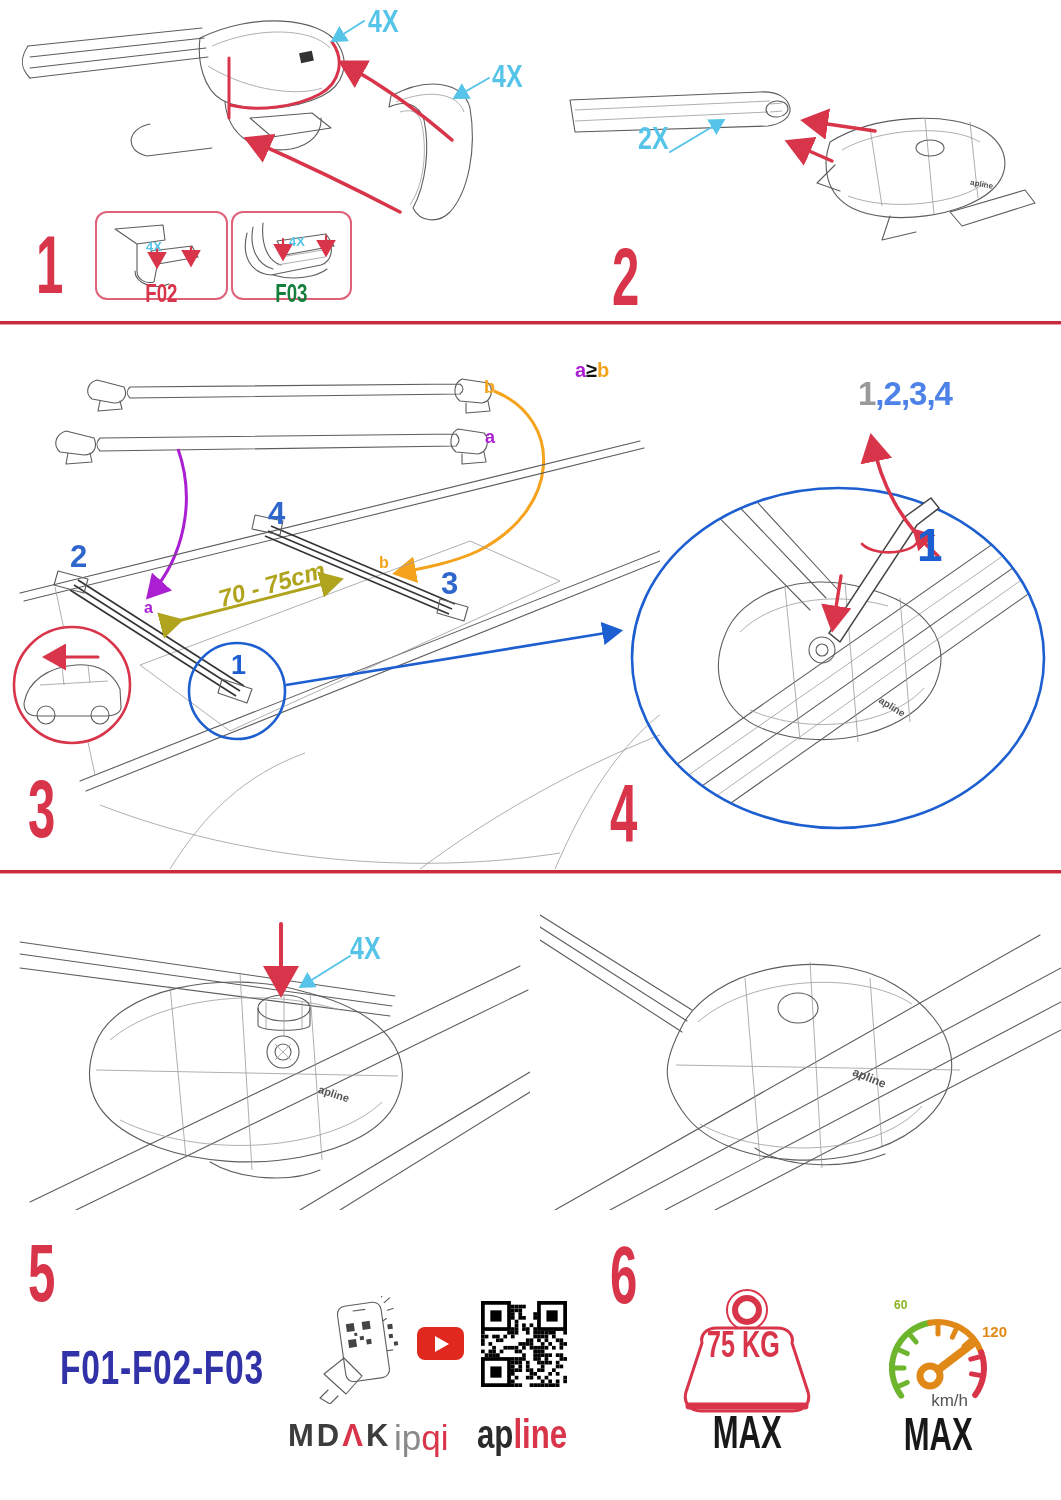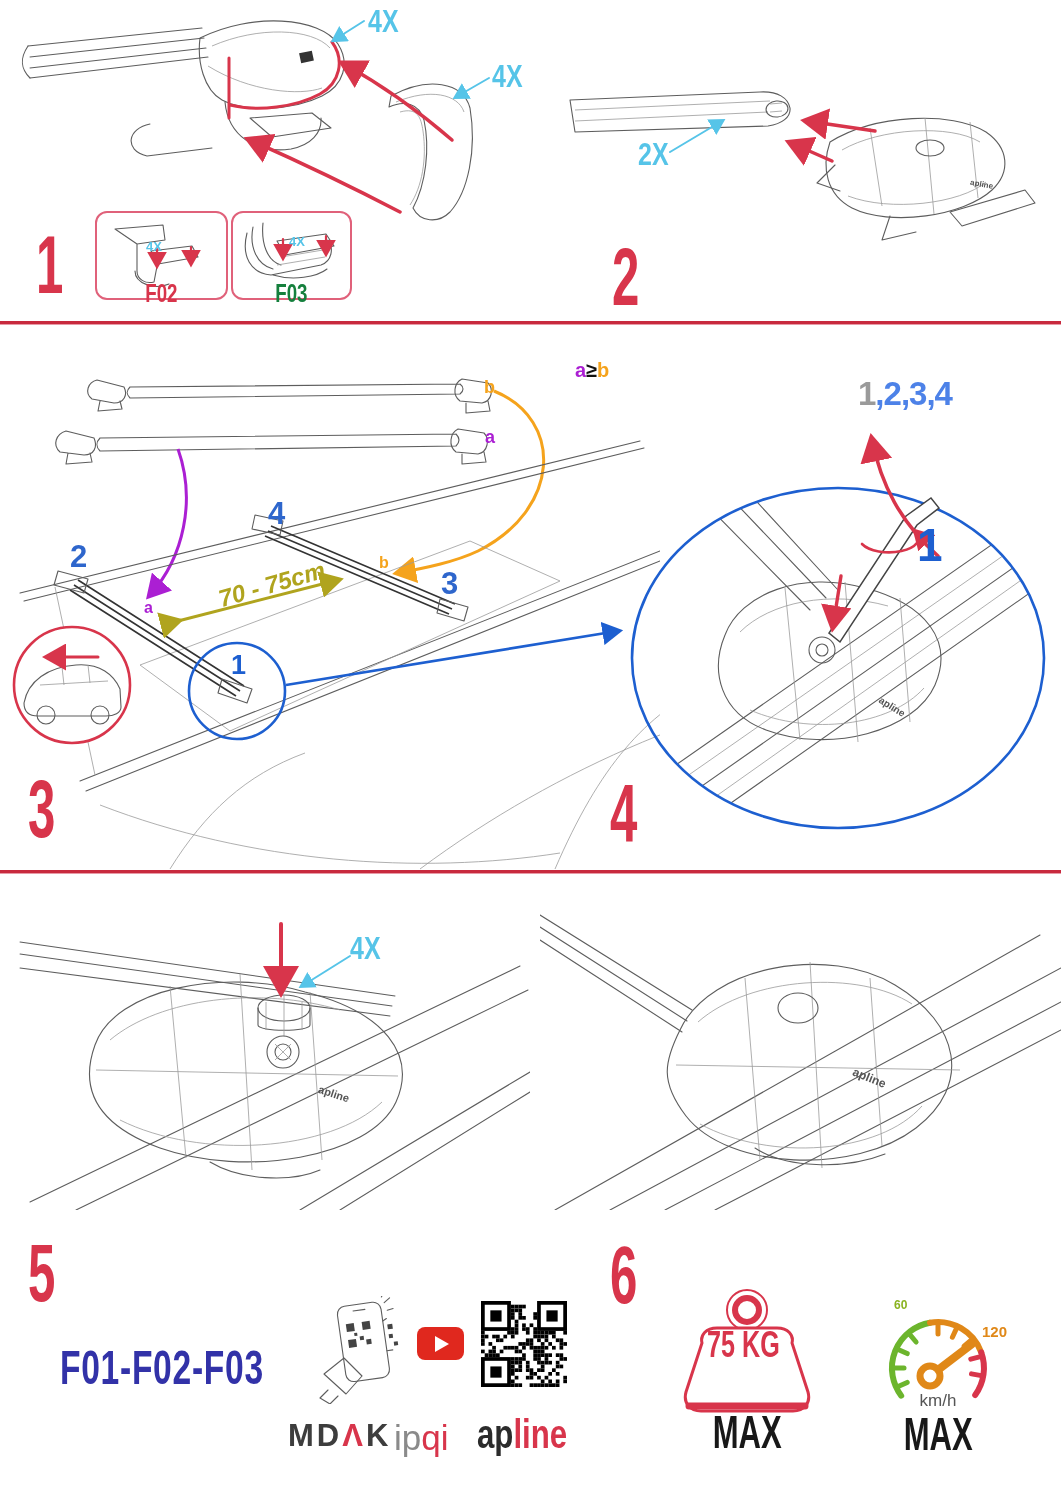--- a/index.html
+++ b/index.html
@@ -117,21 +117,21 @@
     <path class="wirel" d="M312,150 C350,128 420,124 450,142 M318,196 C360,212 430,204 456,182 M340,128 L352,206 M395,118 L404,214 M440,122 L448,198"></path>
     <ellipse class="wire" cx="400" cy="148" rx="14" ry="8"></ellipse>
     <path class="wire" d="M305,165 L287,183 L310,191 M420,212 L495,190 L505,203 L432,226 Z M360,216 L352,240 L386,232"></path>
     <text class="plogo" font-size="8" transform="rotate(10 447 184)" x="440" y="186">apline</text>
 
     <path class="redln" stroke-width="3.5" marker-end="url(#mr)" d="M345,131 L277,121"></path>
     <path class="redln" stroke-width="3.5" marker-end="url(#mr)" d="M302,161 L261,143"></path>
 
     <path class="cyanln" marker-end="url(#mc)" d="M140,152 L192,121"></path>
   </svg>
-  <span class="lbl cyan" style="left:638px;top:138px;font-size:32px"><span class="sx" style="transform:scaleX(.78)">2X</span></span>
+  <span class="lbl cyan" style="left:638px;top:122px;font-size:32px"><span class="sx" style="transform:scaleX(.78)">2X</span></span>
   <span class="lbl bignum" style="left:612px;top:236px"><span class="sx" style="transform:scaleX(.6)">2</span></span>
 
   <div class="divider" style="top:321px"></div>
 
   <svg class="abs" style="left:0;top:335px" width="660" height="535">
 
     <path class="wire" d="M130,52 L460,49 M130,63 L460,59 M130,52 C126,56 126,59 130,63 M460,49 C464,52 464,56 460,59"></path>
     <path class="wire" d="M97,45 C88,47 84,58 92,64 L114,68 C124,68 128,60 124,52 Z M100,66 L98,76 L122,74 L120,66"></path>
     <path class="wire" d="M462,44 C454,48 452,60 460,66 L482,68 C492,66 494,54 488,48 Z M466,68 L466,78 L490,76 L488,66"></path>
     <path class="wire" d="M100,103 L456,99 M100,116 L456,111 M100,103 C96,107 96,112 100,116 M456,99 C460,103 460,107 456,111"></path>
@@ -467,17 +467,17 @@
       <line x1="78.6" y1="30.1" x2="74.4" y2="39.2" stroke="#e08818"></line>
       <line x1="93.7" y1="41.7" x2="86" y2="48.1" stroke="#e08818"></line>
       <line x1="102.5" y1="58.6" x2="92.8" y2="61.2" stroke="#d8354b"></line>
       <line x1="103.3" y1="77.6" x2="93.5" y2="75.9" stroke="#d8354b"></line>
     </g>
     <line x1="52" y1="78" x2="94" y2="46" stroke="#e08818" stroke-width="8" stroke-linecap="round"></line>
     <circle cx="52" cy="78" r="10" stroke="#e08818" stroke-width="7" fill="#fff"></circle>
   </svg>
   <span class="lbl" style="left:894px;top:1299px;font-size:12px;font-weight:bold;color:#8ab320">60</span>
   <span class="lbl" style="left:982px;top:1324px;font-size:15px;font-weight:bold;color:#e08818">120</span>
-  <span class="lbl" style="left:908px;top:1392px;width:60px;text-align:center;font-size:17px;color:#555">km/h</span>
+  <span class="lbl" style="left:908px;top:1392px;width:60px;text-align:right;font-size:17px;color:#555">km/h</span>
   <span class="lbl" style="left:880px;top:1410px;width:116px;text-align:center;color:#181818;font-weight:bold;font-size:47px">
     <span class="sxc" style="transform:scaleX(.66)">MAX</span></span>
 
 </div>
 
 </body></html>

